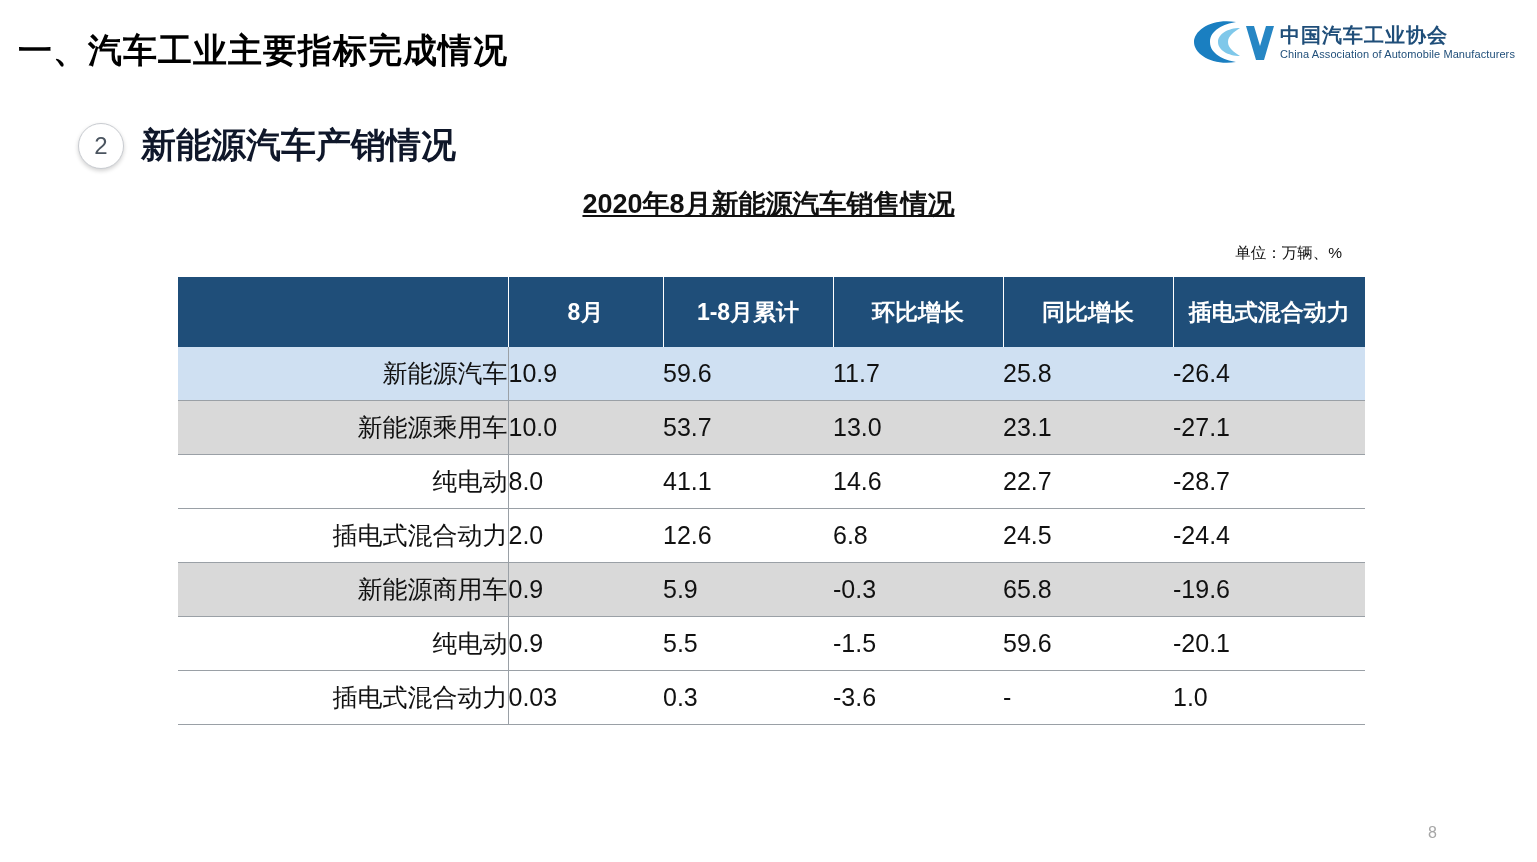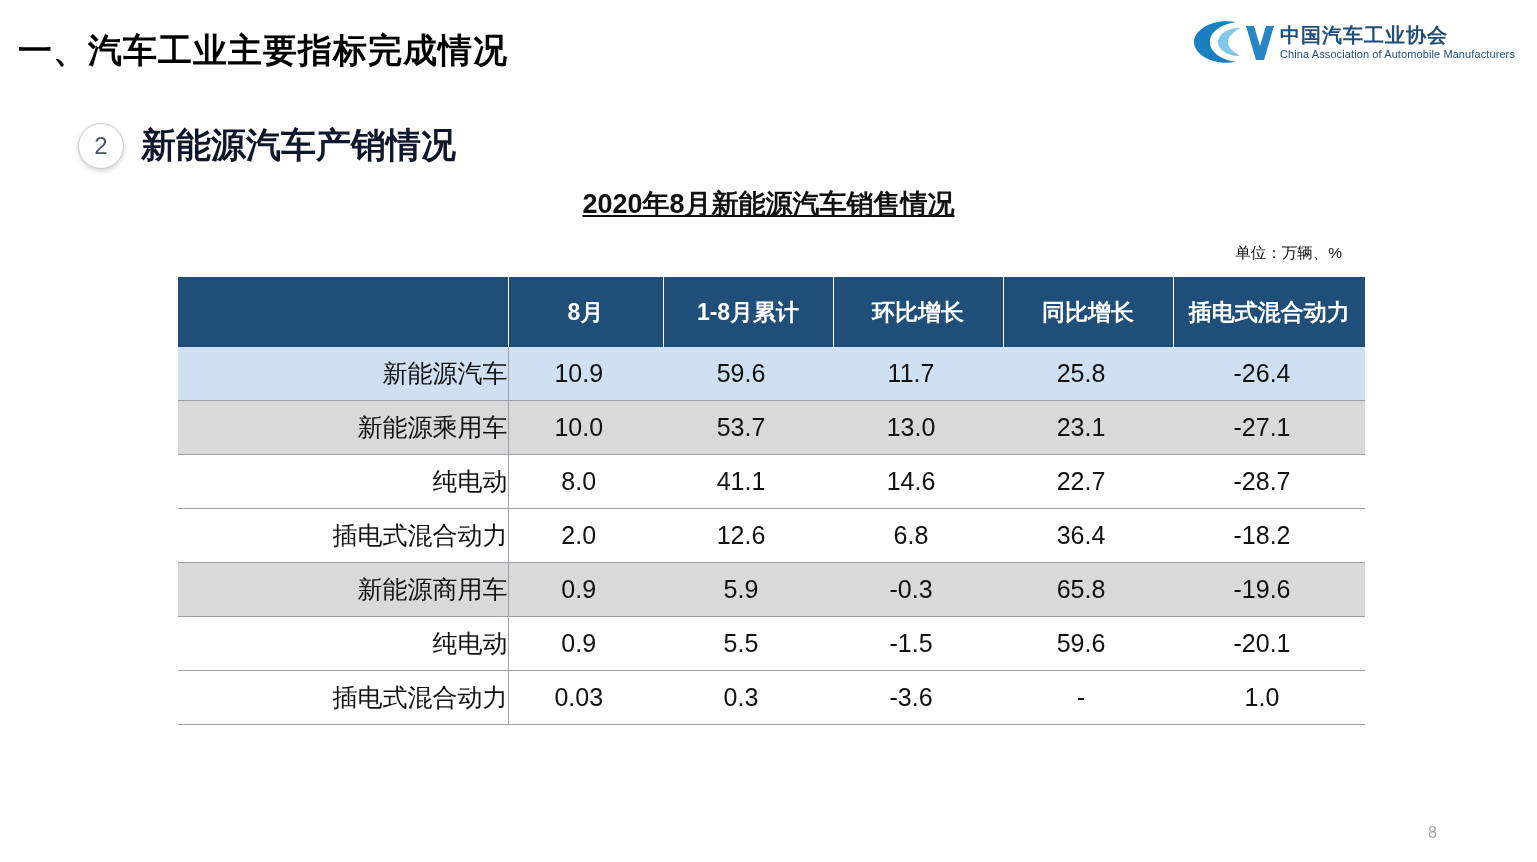--- a/index.html
+++ b/index.html
@@ -138,21 +138,21 @@
   }
   table.data th.first {
     border-left: none;
   }
   table.data th.last {
     border-right: none;
   }
   table.data td {
     height: 53px;
     padding: 0 14px 0 0;
-    text-align: center;
+    text-align: left;
     border-bottom: 1px solid #9aa0a6;
     vertical-align: middle;
     white-space: nowrap;
   }
   table.data td.label {
     text-align: right;
     padding-left: 4px;
     padding-right: 0;
   }
   
@@ -255,22 +255,22 @@
         <td>14.6</td>
         <td>22.7</td>
         <td>-28.7</td>
       </tr>
 
       <tr class="r-white">
         <td class="label ind2">插电式混合动力</td>
         <td>2.0</td>
         <td>12.6</td>
         <td>6.8</td>
-        <td>36.4</td>
-        <td>-18.2</td>
+        <td>24.5</td>
+        <td>-24.4</td>
       </tr>
 
       <tr class="r-gray">
         <td class="label ind1">新能源商用车</td>
         <td>0.9</td>
         <td>5.9</td>
         <td>-0.3</td>
         <td>65.8</td>
         <td>-19.6</td>
       </tr>

